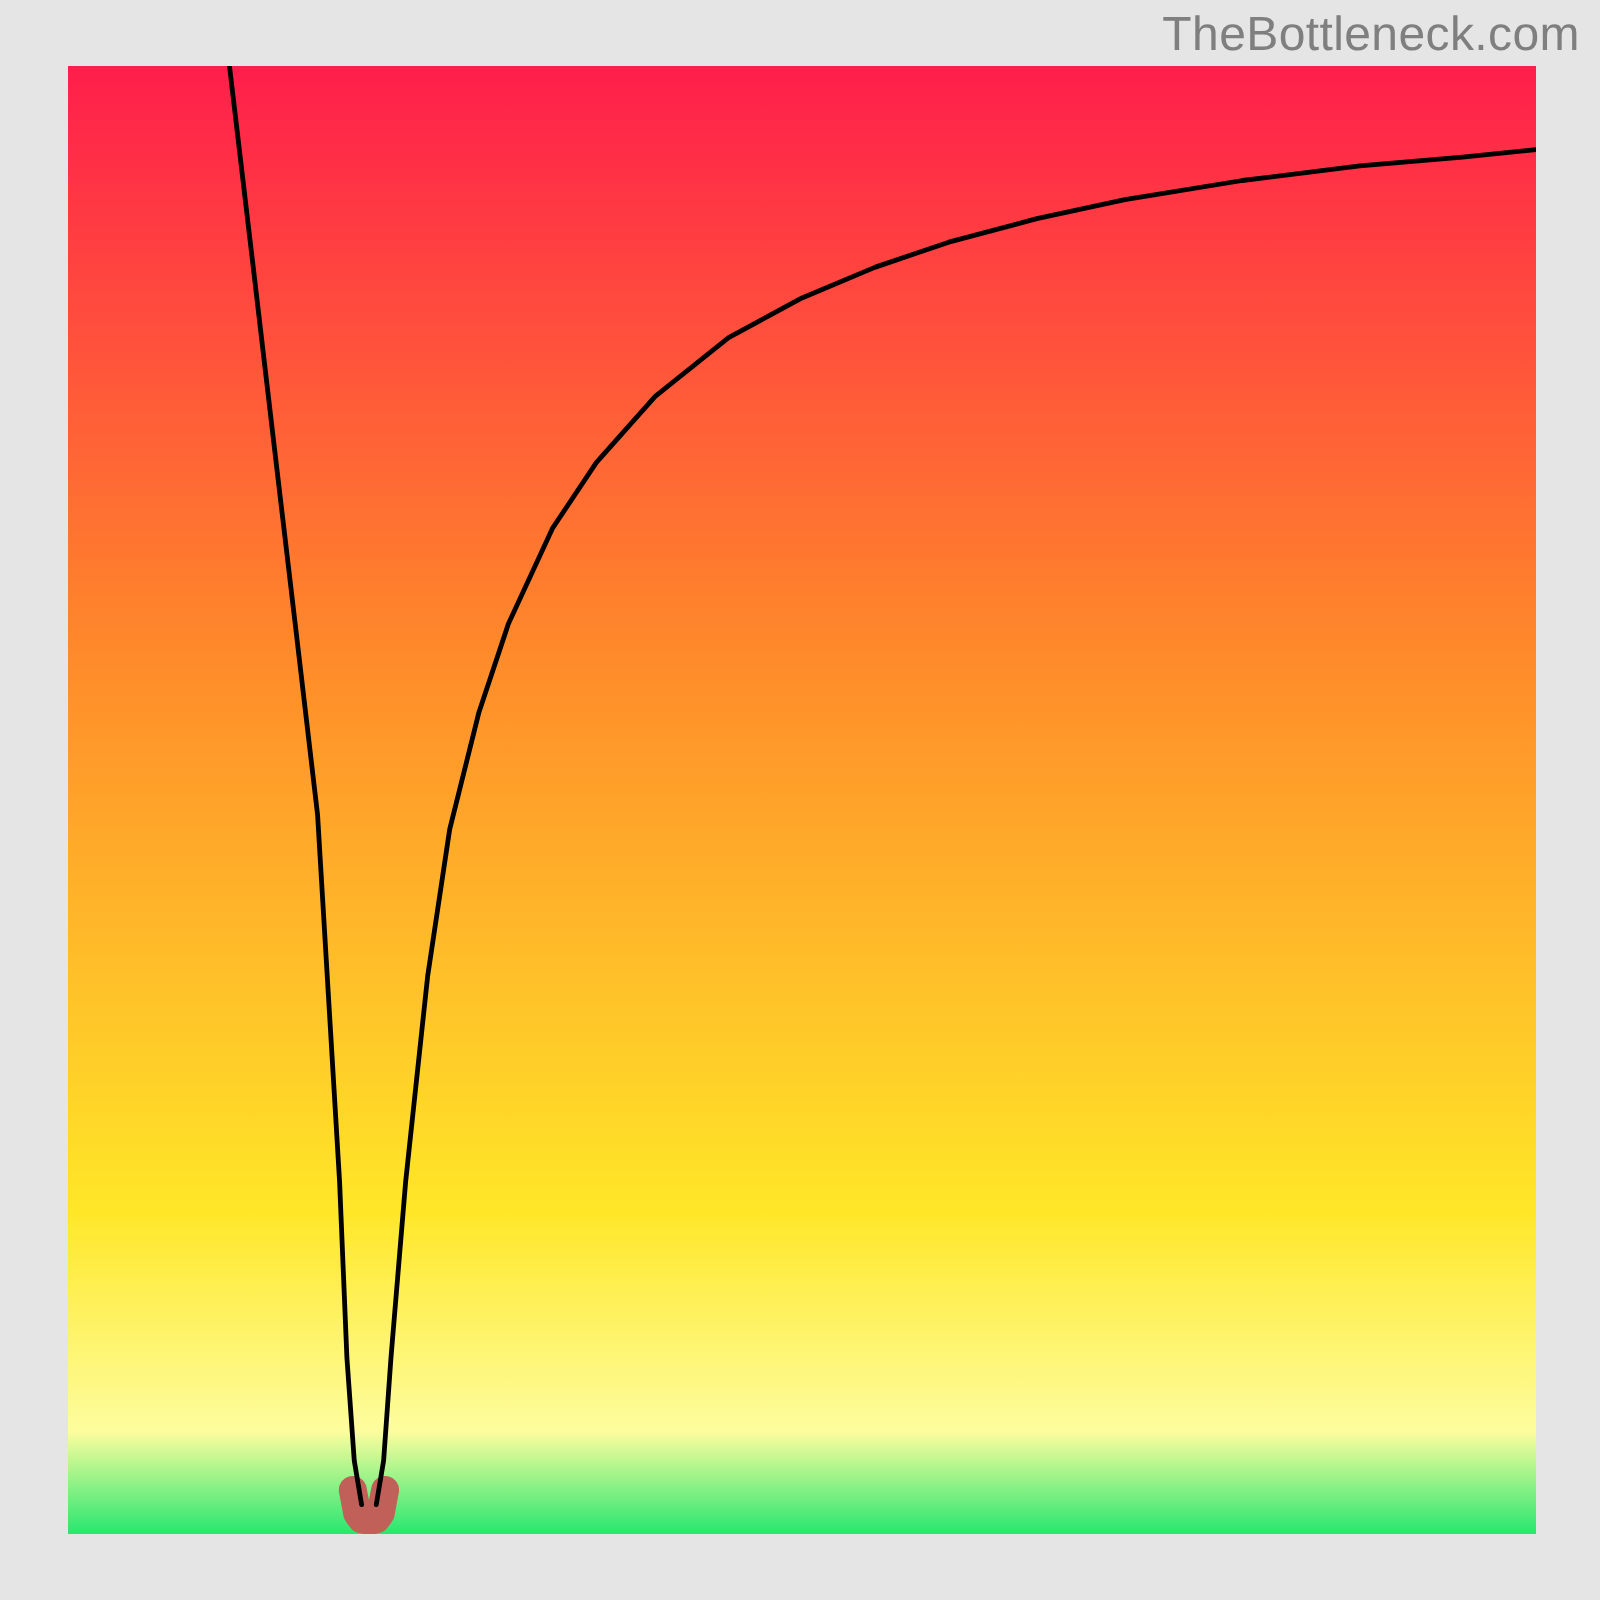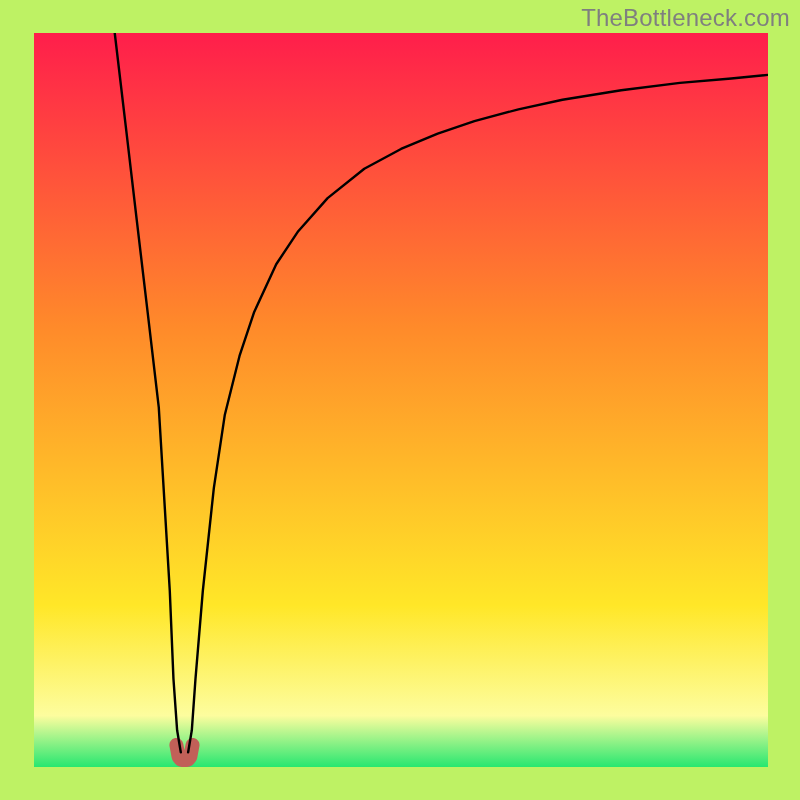--- a/index.html
+++ b/index.html
@@ -6,21 +6,21 @@
     margin: 0;
     padding: 0;
     width: 800px;
     height: 800px;
     overflow: hidden;
     font-family: Arial, Helvetica, sans-serif;
   }
   .outer {
     width: 800px;
     height: 800px;
-    background: #bef264;
+    background: #e5e5e5;
     position: relative;
   }
   .attribution {
     position: absolute;
     top: 4px;
     right: 10px;
     color: #7f7f7f;
     font-size: 24px;
     font-weight: 500;
     letter-spacing: 0.2px;

